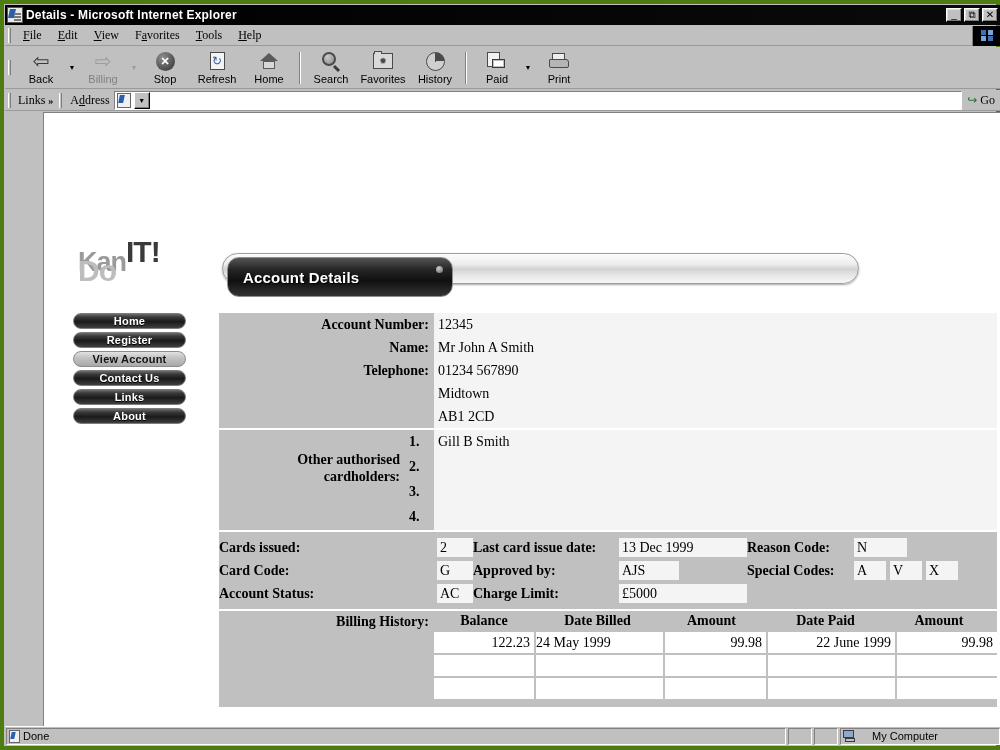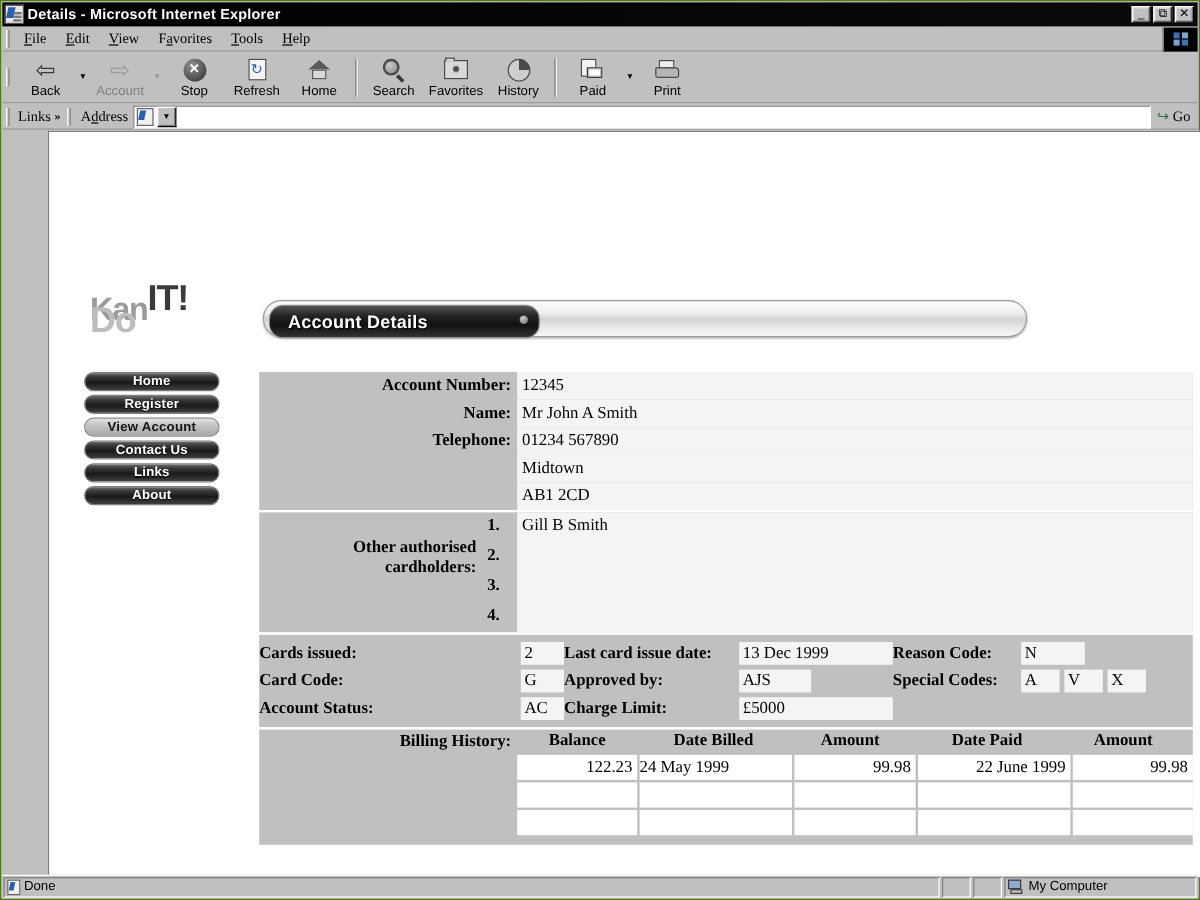--- a/index.html
+++ b/index.html
@@ -9,21 +9,21 @@
     overflow: hidden;
     background: #c0c0c0;
     font-family: "Liberation Sans", sans-serif;
     font-size: 11px;
     -webkit-font-smoothing: none;
   }
   .win {
     position: relative;
     width: 1000px; height: 750px;
     background: #c0c0c0;
-    border: 1px solid #4d7c0f;
+    border: 4px solid #4d7c0f;
     box-sizing: border-box;
   }
 
   
   .titlebar {
     position: absolute; left: 1px; top: 1px;
     width: 996px; height: 20px;
     background: #000080;
     background: linear-gradient(to right,#000000,#0a0a0a);
     display: flex; align-items: center;
@@ -352,21 +352,21 @@
     position:absolute; left:178px; top:140px;
     width:637px; height:31px;
     border-radius:16px;
     background: linear-gradient(to bottom,#fdfdfd 0%,#ededed 35%,#d2d2d2 52%,#e8e8e8 75%,#f7f7f7 100%);
     border:1px solid #9c9c9c;
     box-shadow: 0 1px 2px rgba(0,0,0,.35);
     box-sizing:border-box;
   }
   .banner-pill {
     position:absolute; left:4px; top:3px;
-    width:226px; height:28px; border-radius:12px;
+    width:226px; height:40px; border-radius:12px;
     background: linear-gradient(to bottom,#555 0%,#262626 30%,#101010 60%,#343434 100%);
     border:1px solid #8e8e8e;
     display:flex; align-items:center;
     box-sizing:border-box;
   }
   .banner-pill .btxt {
     color:#fff; font-weight:bold; font-size:15px;
     font-family:"Liberation Sans", sans-serif;
     padding-left:15px; text-shadow: 1px 1px 1px #000;
     letter-spacing:.2px;
@@ -471,21 +471,21 @@
   .sb-pane {
     height:17px; margin:0 1px;
     border-top:1px solid #808080; border-left:1px solid #808080;
     border-right:1px solid #fff; border-bottom:1px solid #fff;
     display:flex; align-items:center; padding:0 2px;
     font-size:11px; box-sizing:border-box;
     font-family:"Liberation Sans", sans-serif;
   }
   .sb-main { flex:1 1 auto; gap:3px; }
   .sb-small { width:24px; }
-  .sb-zone { width:160px; gap:4px; }
+  .sb-zone { width:160px; gap:16px; }
   .sb-doc-ico {
     width:11px; height:13px; background:#f0f0f0; border:1px solid #666;
     position:relative; flex:0 0 auto; box-sizing:border-box;
   }
   .sb-doc-ico::before{
     content:""; position:absolute; left:1px; top:1px; width:4px; height:7px;
     background:#2a5fb0; transform:skewX(-12deg);
   }
   .sb-pc-ico {
     width:13px; height:12px; flex:0 0 auto; position:relative;
@@ -539,21 +539,21 @@
           <div class="ico-arrow">⇦</div>
         </div>
       <div class="tb-lbl">Back</div>
     </div>
     <div class="tb-drop">▼</div>
 
     <div class="tb-btn disabled">
       <div class="tb-ico">
           <div class="ico-arrow grey">⇨</div>
         </div>
-      <div class="tb-lbl">Account</div>
+      <div class="tb-lbl">Billing</div>
     </div>
     <div class="tb-drop disabled">▼</div>
 
     <div class="tb-btn">
       <div class="tb-ico">
           <div class="ico-circle"></div>
         </div>
       <div class="tb-lbl">Stop</div>
     </div>
 

